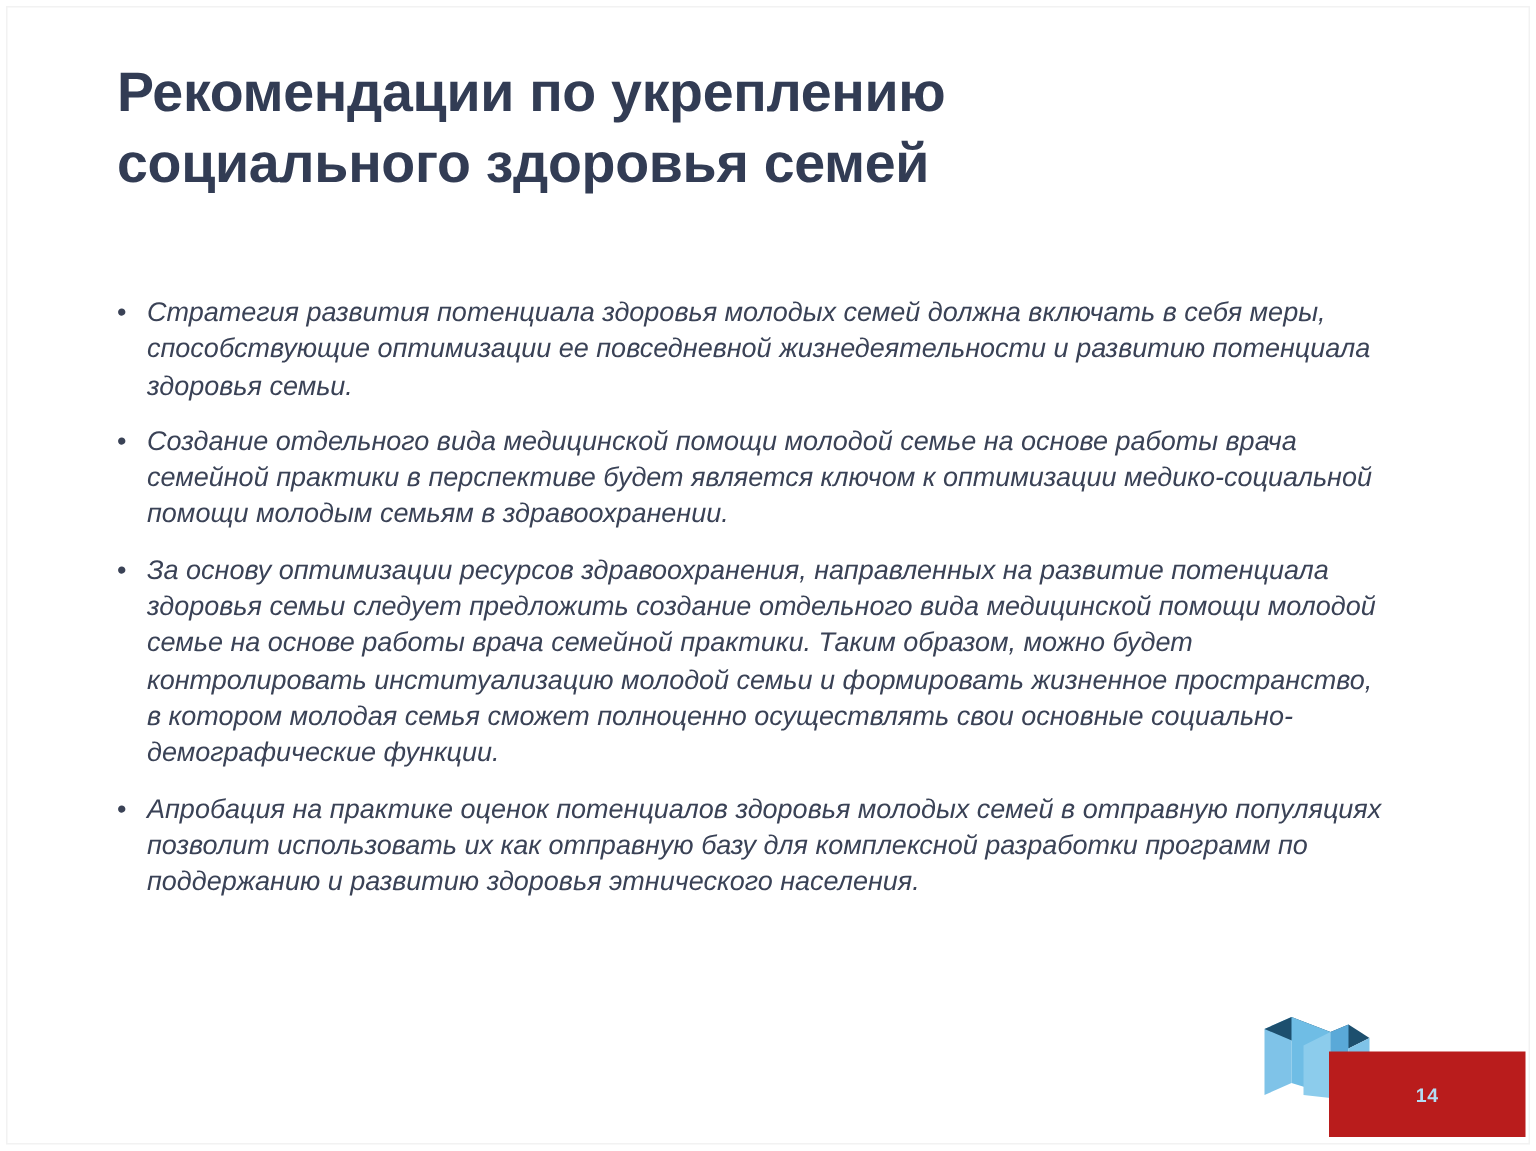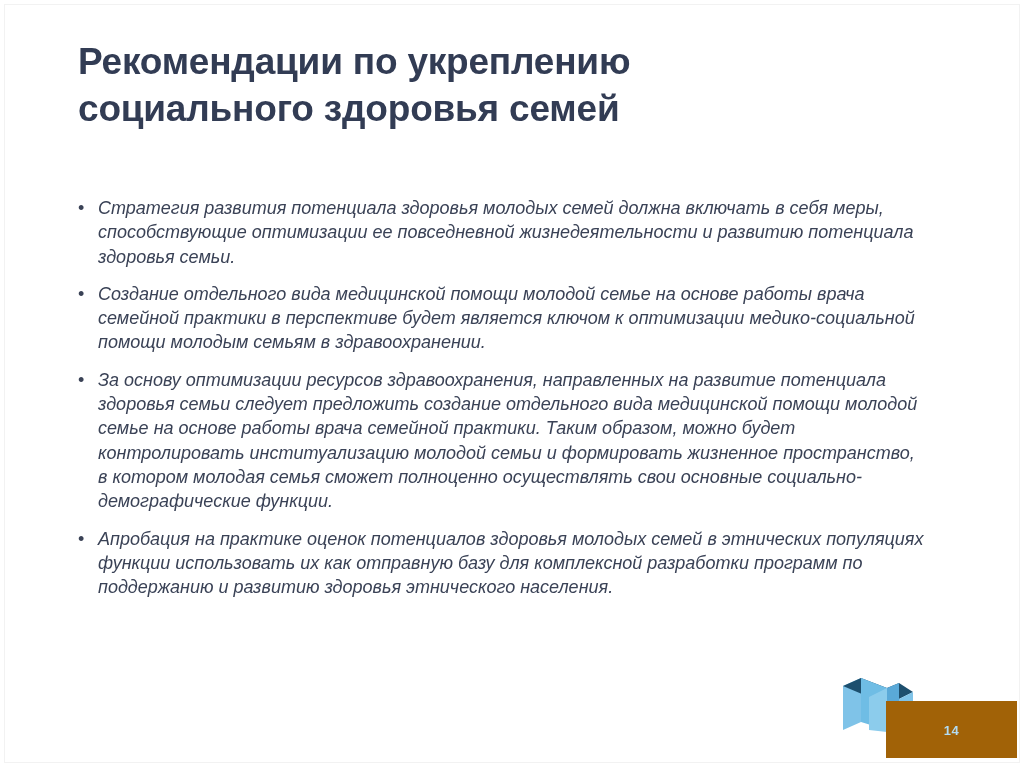--- a/index.html
+++ b/index.html
@@ -111,21 +111,21 @@
     width: 74px;
     height: 62px;
   }
 
   .page-badge {
     position: absolute;
     left: 45px;
     top: 29px;
     width: 131px;
     height: 57px;
-    background: #a16207;
+    background: #b91c1c;
   }
   .page-number {
     position: absolute;
     left: 0;
     right: 0;
     top: 50%;
     transform: translateY(-50%);
     text-align: center;
     font-size: 13px;
     font-weight: bold;
@@ -158,21 +158,21 @@
         <span class="bullet-text">Создание отдельного вида медицинской помощи молодой семье на основе работы врача семейной практики в перспективе будет является ключом к оптимизации медико-социальной помощи молодым семьям в здравоохранении.</span>
       </li>
 
       <li class="bullet-item">
         <span class="bullet-marker">•</span>
         <span class="bullet-text">За основу оптимизации ресурсов здравоохранения, направленных на развитие потенциала здоровья семьи следует предложить создание отдельного вида медицинской помощи молодой семье на основе работы врача семейной практики. Таким образом, можно будет контролировать институализацию молодой семьи и формировать жизненное пространство, в котором молодая семья сможет полноценно осуществлять свои основные социально-демографические функции.</span>
       </li>
 
       <li class="bullet-item">
         <span class="bullet-marker">•</span>
-        <span class="bullet-text">Апробация на практике оценок потенциалов здоровья молодых семей в этнических популяциях функции использовать их как отправную базу для комплексной разработки программ по поддержанию и развитию здоровья этнического населения.</span>
+        <span class="bullet-text">Апробация на практике оценок потенциалов здоровья молодых семей в отправную популяциях позволит использовать их как отправную базу для комплексной разработки программ по поддержанию и развитию здоровья этнического населения.</span>
       </li>
 
     </ul>
   </div>
 
   <div class="footer-graphic">
 
     <svg class="logo-mark" viewBox="0 0 74 62">
 
       <polygon points="2,14 20,6 20,50 2,58" fill="#7fc3e8"></polygon>

